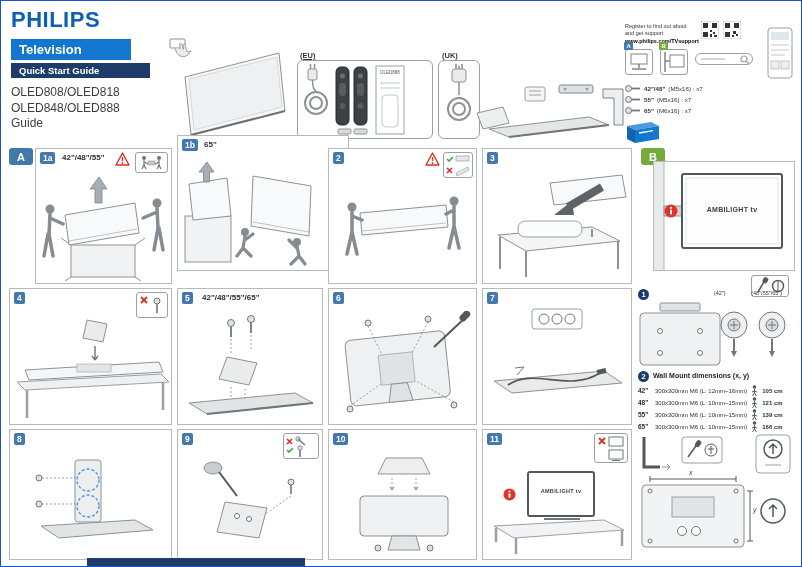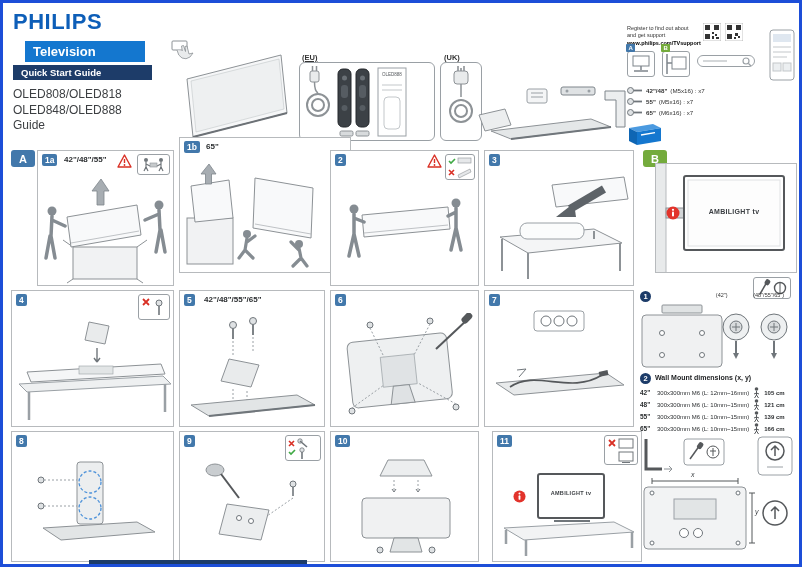--- a/index.html
+++ b/index.html
@@ -2,21 +2,21 @@
 <html style="--philips-blue: #0d5eb8; --banner-blue: #1477cf; --navy: #1d3c69; --tag-blue: #4278ab; --green: #74ab3c; --red: #d93025; --check: #3fa944;"><head>
 <meta charset="utf-8">
 <style>
   :root{
     --philips-blue:#0d5eb8; --banner-blue:#1477cf; --navy:#1d3c69;
     --tag-blue:#4278ab; --green:#74ab3c; --red:#d93025; --check:#3fa944;
     --line:#8d9296; --panel-border:#b7babd; --ink:#2b2e30;
   }
   *{box-sizing:border-box;margin:0;padding:0;}
   body{font-family:"Liberation Sans",sans-serif;background:#dcdcdc;}
-  #page{position:relative;width:802px;height:567px;background:#fff;overflow:hidden;border:3px solid #1d4ed8;}
+  #page{position:relative;width:802px;height:567px;background:#fff;overflow:hidden;border:1px solid #1d4ed8;}
   .abs{position:absolute;}
   .philips{font-size:22px;font-weight:bold;color:var(--philips-blue);letter-spacing:.5px;}
   .banner{position:absolute;color:#fff;font-weight:bold;display:flex;align-items:center;padding-left:8px;}
   .series{position:absolute;font-size:12px;color:#3c3f42;line-height:1.3;}
   .panel{position:absolute;background:#fff;border:1px solid var(--panel-border);border-radius:0;}
   .tag{position:absolute;top:3px;left:4px;background:var(--tag-blue);color:#fff;font-weight:bold;font-size:8.5px;line-height:12px;padding:0 3px;border-radius:2px;min-width:10px;text-align:center;}
   .size-note{position:absolute;top:4px;font-size:8px;font-weight:bold;color:var(--ink);white-space:nowrap;}
   .minibox{position:absolute;border:1px solid #9aa0a5;border-radius:3px;background:#fff;}
   .section-tab{position:absolute;width:24px;height:17px;color:#fff;font-weight:bold;font-size:11px;display:flex;align-items:center;justify-content:center;border-radius:3px;}
   .circle-num{position:absolute;width:11px;height:11px;border-radius:50%;background:var(--navy);color:#fff;font-size:7.5px;font-weight:bold;display:flex;align-items:center;justify-content:center;}
@@ -28,21 +28,21 @@
   .screwrow{position:absolute;display:flex;align-items:center;gap:3px;font-size:6.2px;color:#333;white-space:nowrap;}
   .dim-label{position:absolute;font-size:7px;font-style:italic;color:#3a3e42;}
   svg{display:block;}
 </style>
 </head>
 <body>
 
 <div id="page">
 
   <div class="abs philips" style="left:10px;top:6px;">PHILIPS</div>
-  <div class="banner" style="left:22px;top:38px;width:120px;height:21px;background:var(--banner-blue);font-size:13px;">Television</div>
+  <div class="banner" style="left:10px;top:38px;width:120px;height:21px;background:var(--banner-blue);font-size:13px;">Television</div>
   <div class="banner" style="left:10px;top:62px;width:139px;height:15px;background:var(--navy);font-size:9.5px;">Quick Start Guide</div>
   <div class="series" style="left:10px;top:84px;">
     <div>OLED808/OLED818</div>
     <div>OLED848/OLED888</div>
     <div>Guide</div>
   </div>
 
   <svg class="abs" style="left:166px;top:34px;" width="26" height="26" viewBox="0 0 26 26">
     <rect x="3" y="4" width="15" height="9" rx="1" fill="#fff" stroke="#8d9296"></rect>
     <path d="M8,13 q1,6 5,8 q4,2 8,-1 l3,-4 -4,1 -2,-8 -2,.5 .5,5 -2,-6 -2,.5 .8,5" fill="#e9ebec" stroke="#8d9296" stroke-width="0.8"></path>
@@ -487,21 +487,21 @@
       <polygon points="56,6 92,6 100,22 48,22" fill="#eceeef" stroke="#8d9296"></polygon>
       <path d="M62,26 v10 m24,-10 v10" stroke="#9aa0a5" stroke-dasharray="2,2" fill="none"></path>
       <path d="M62,38 l-2,-3 m2,3 l2,-3 M86,38 l-2,-3 m2,3 l2,-3" stroke="#70767b" fill="none"></path>
       <rect x="30" y="44" width="88" height="40" rx="4" fill="#f0f1f2" stroke="#8d9296"></rect>
       <polygon points="62,84 86,84 90,98 58,98" fill="#e2e5e6" stroke="#8d9296"></polygon>
       <circle cx="48" cy="96" r="3" fill="#dfe2e4" stroke="#70767b"></circle>
       <circle cx="100" cy="96" r="3" fill="#dfe2e4" stroke="#70767b"></circle>
     </svg>
   </div>
 
-  <div class="panel" style="left:481px;top:428px;width:150px;height:131px;margin-left:8px;">
+  <div class="panel" style="left:481px;top:428px;width:150px;height:131px;">
     <span class="tag">11</span>
     <div class="minibox" style="right:3px;top:3px;width:34px;height:30px;">
       <svg width="32" height="28" viewBox="0 0 32 28">
         <path d="M4,4 l6,6 m0,-6 l-6,6" stroke="var(--red)" stroke-width="1.8"></path>
         <rect x="14" y="3" width="14" height="9" fill="#fff" stroke="#70767b"></rect>
         <rect x="14" y="16" width="14" height="9" fill="#fff" stroke="#70767b"></rect>
         <line x1="17" y1="26.5" x2="25" y2="26.5" stroke="#70767b"></line>
       </svg>
     </div>
     <svg class="abs" style="left:1px;top:20px;" width="146" height="108" viewBox="0 0 146 108">

